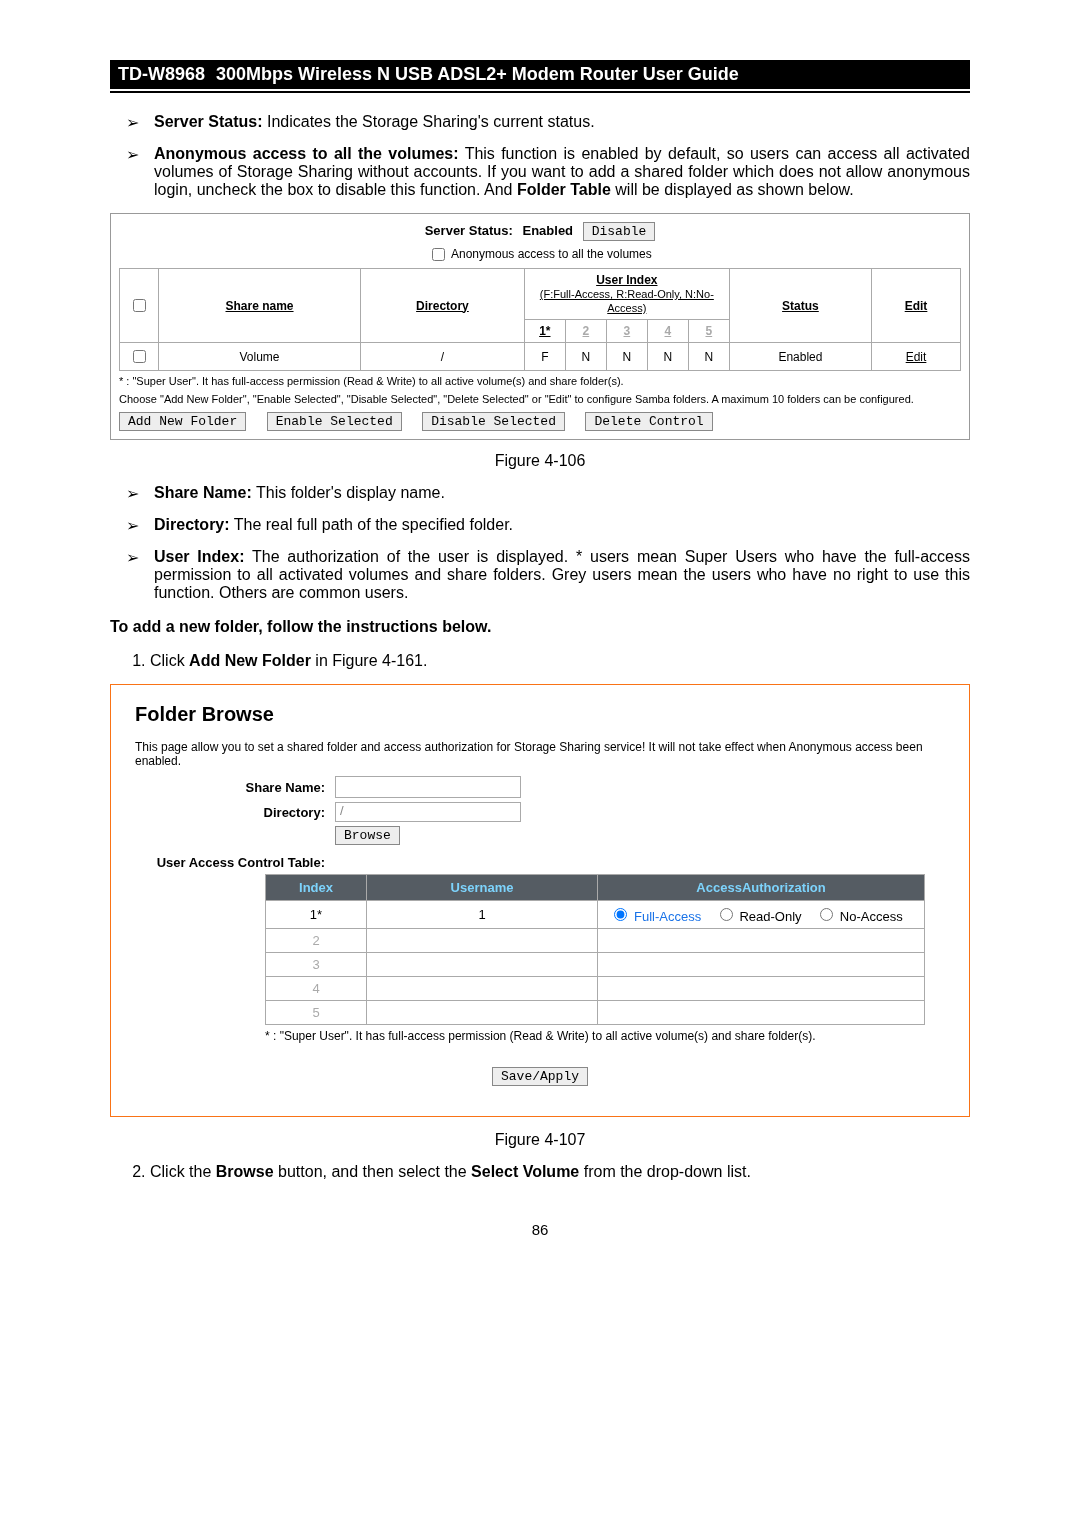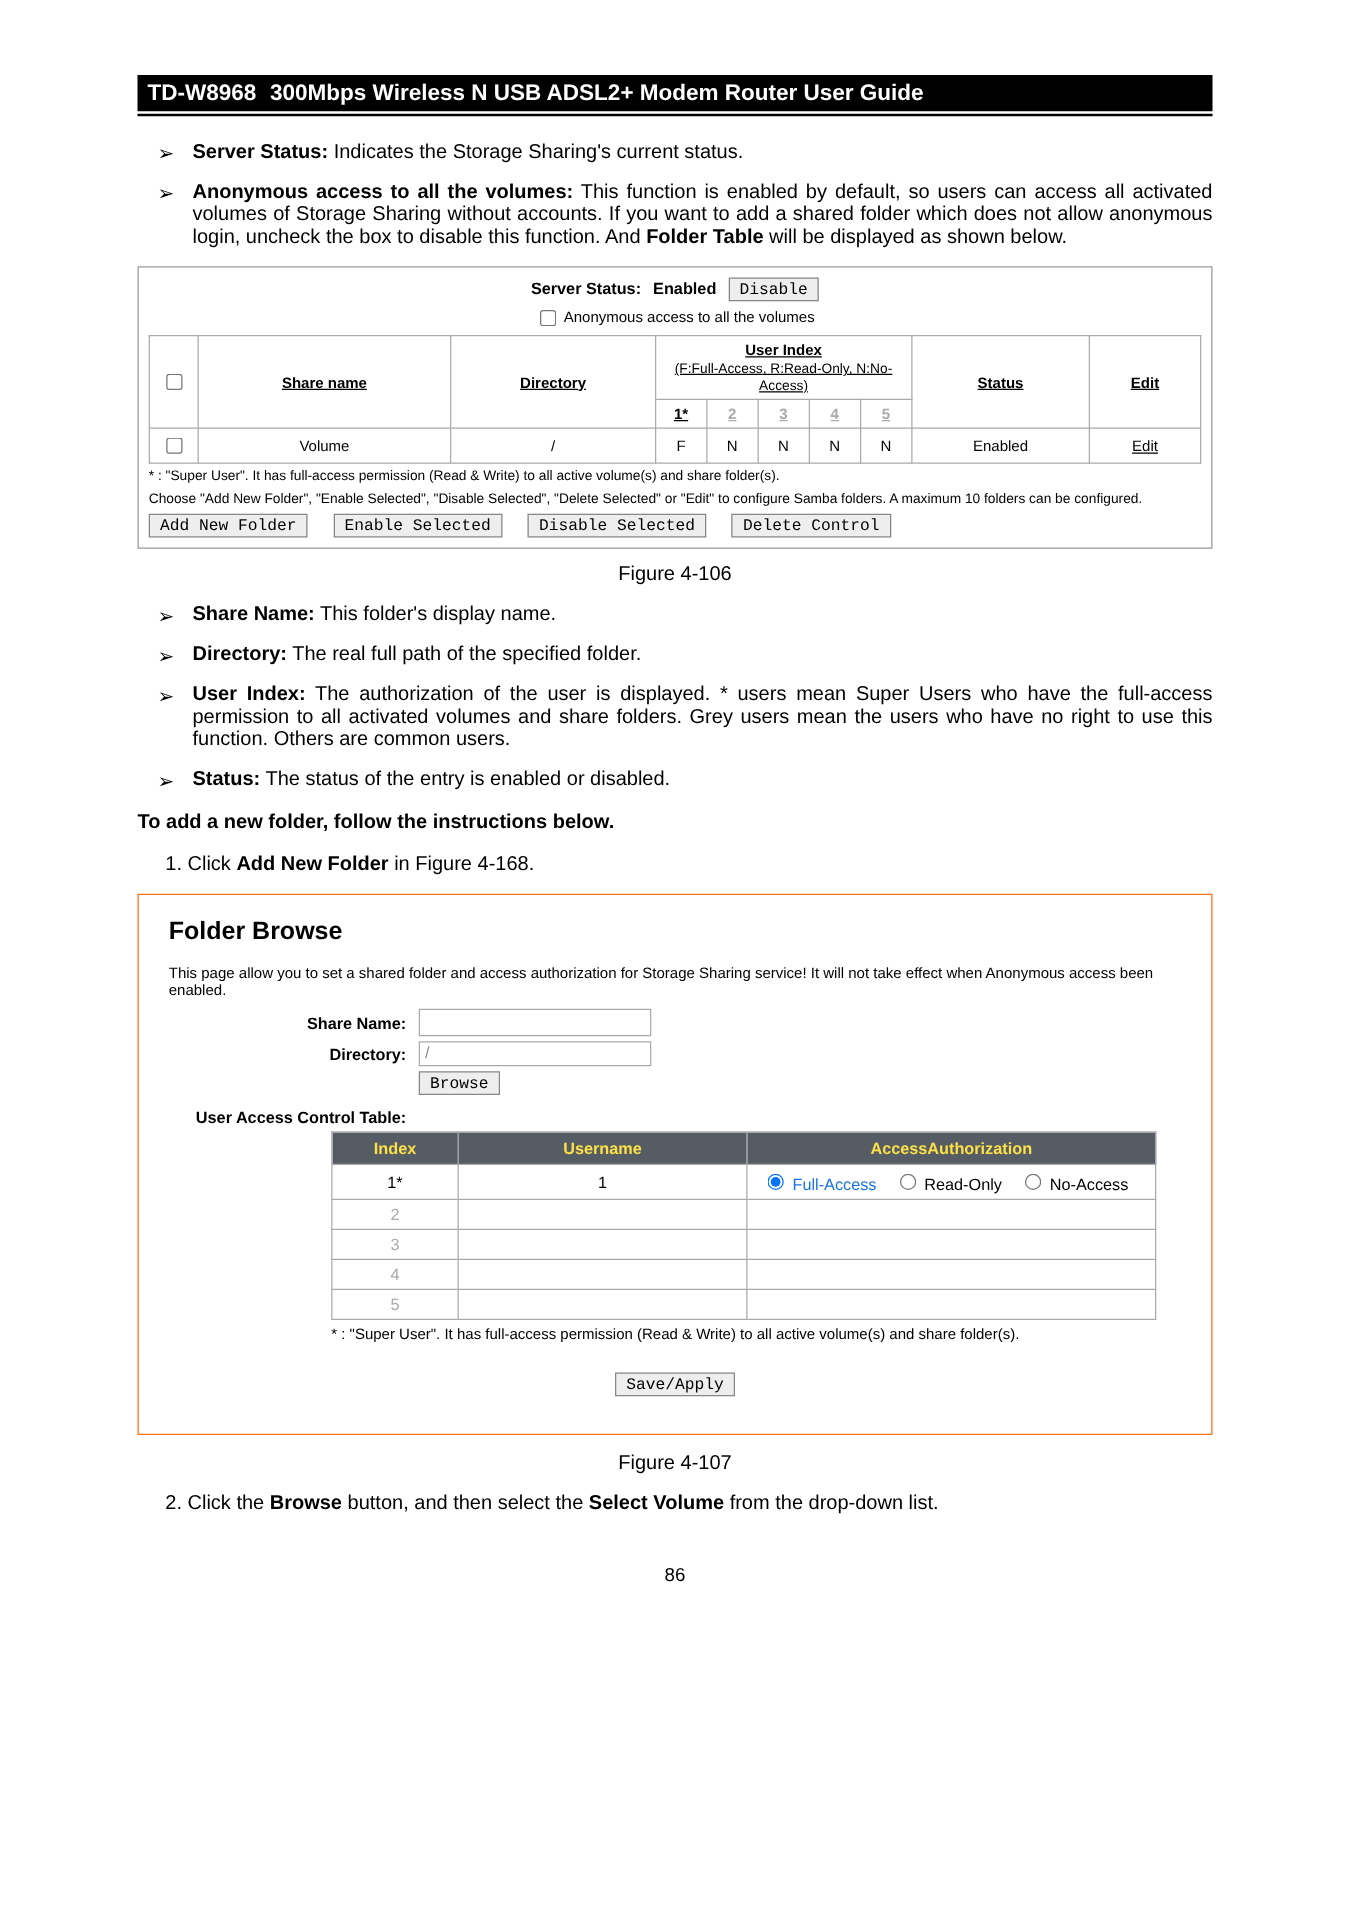--- a/index.html
+++ b/index.html
@@ -93,21 +93,21 @@
   .fig2 .fval input[type=text] { font-size: 13px; width: 180px; border: 1px solid #aaa; height: 18px;}
   .fig2 .fval .dir { font-size: 13px; width: 180px; border: 1px solid #aaa; height: 18px; display:inline-block; color:#888; padding-left:4px;}
   .fig2 .flabel2 { width: 190px; text-align: right; font-weight: bold; padding-right: 10px; padding-top:6px;}
   table.uact {
     margin-left: 130px;
     margin-top: 4px;
     border-collapse: collapse;
     width: 660px;
     font-size: 13px;
   }
-  table.uact th { background: #555c63; color: #fde047; padding: 5px; font-weight: bold; border: 1px solid #aaa; text-align:center;}
+  table.uact th { background: #555c63; color: #7dd3fc; padding: 5px; font-weight: bold; border: 1px solid #aaa; text-align:center;}
   table.uact td { border: 1px solid #aaa; padding: 4px 6px; text-align: center; }
   .greyrow td { color: #aaa; }
   .fig2 .sunote { font-size: 12px; margin-left: 130px; margin-top: 4px;}
   .fig2 .apply { text-align: center; margin-top: 24px; }
   .radio-lbl { margin-right: 10px; font-size: 13px;}
   .radio-on { color: #1a73e8; }
   .pagenum { text-align:center; margin-top: 40px; font-size:15px;}
 </style>
 </head>
 <body>
@@ -181,28 +181,27 @@
       <span class="btn">Disable Selected</span>
       <span class="btn">Delete Control</span>
     </div>
   </div>
   <div class="figcap">Figure 4-106</div>
 
   <ul class="arrows">
     <li><span class="bf">Share Name:</span><span> This folder's display name.</span></li>
     <li><span class="bf">Directory:</span><span> The real full path of the specified folder.</span></li>
     <li><span class="bf">User Index:</span><span> The authorization of the user is displayed. * users mean Super Users who have the full-access permission to all activated volumes and share folders. Grey users mean the users who have no right to use this function. Others are common users.</span></li>
-    <li><span class="bf">Status:</span><span> The status of the entry is enabled or disabled.</span></li>
   </ul>
 
   <p class="bf">To add a new folder, follow the instructions below.</p>
 
   <ol class="plain">
     <li>
-      <span>Click </span><span class="bf">Add New Folder</span><span> in Figure 4-168.</span>
+      <span>Click </span><span class="bf">Add New Folder</span><span> in Figure 4-161.</span>
     </li>
   </ol>
 
   <div class="fig2">
     <h3>Folder Browse</h3>
     <div class="desc">This page allow you to set a shared folder and access authorization for Storage Sharing service! It will not take effect when Anonymous access been enabled.</div>
     <div class="frow">
       <div class="flabel">Share Name:</div>
       <div class="fval"><input type="text" style=""></div>
     </div>

